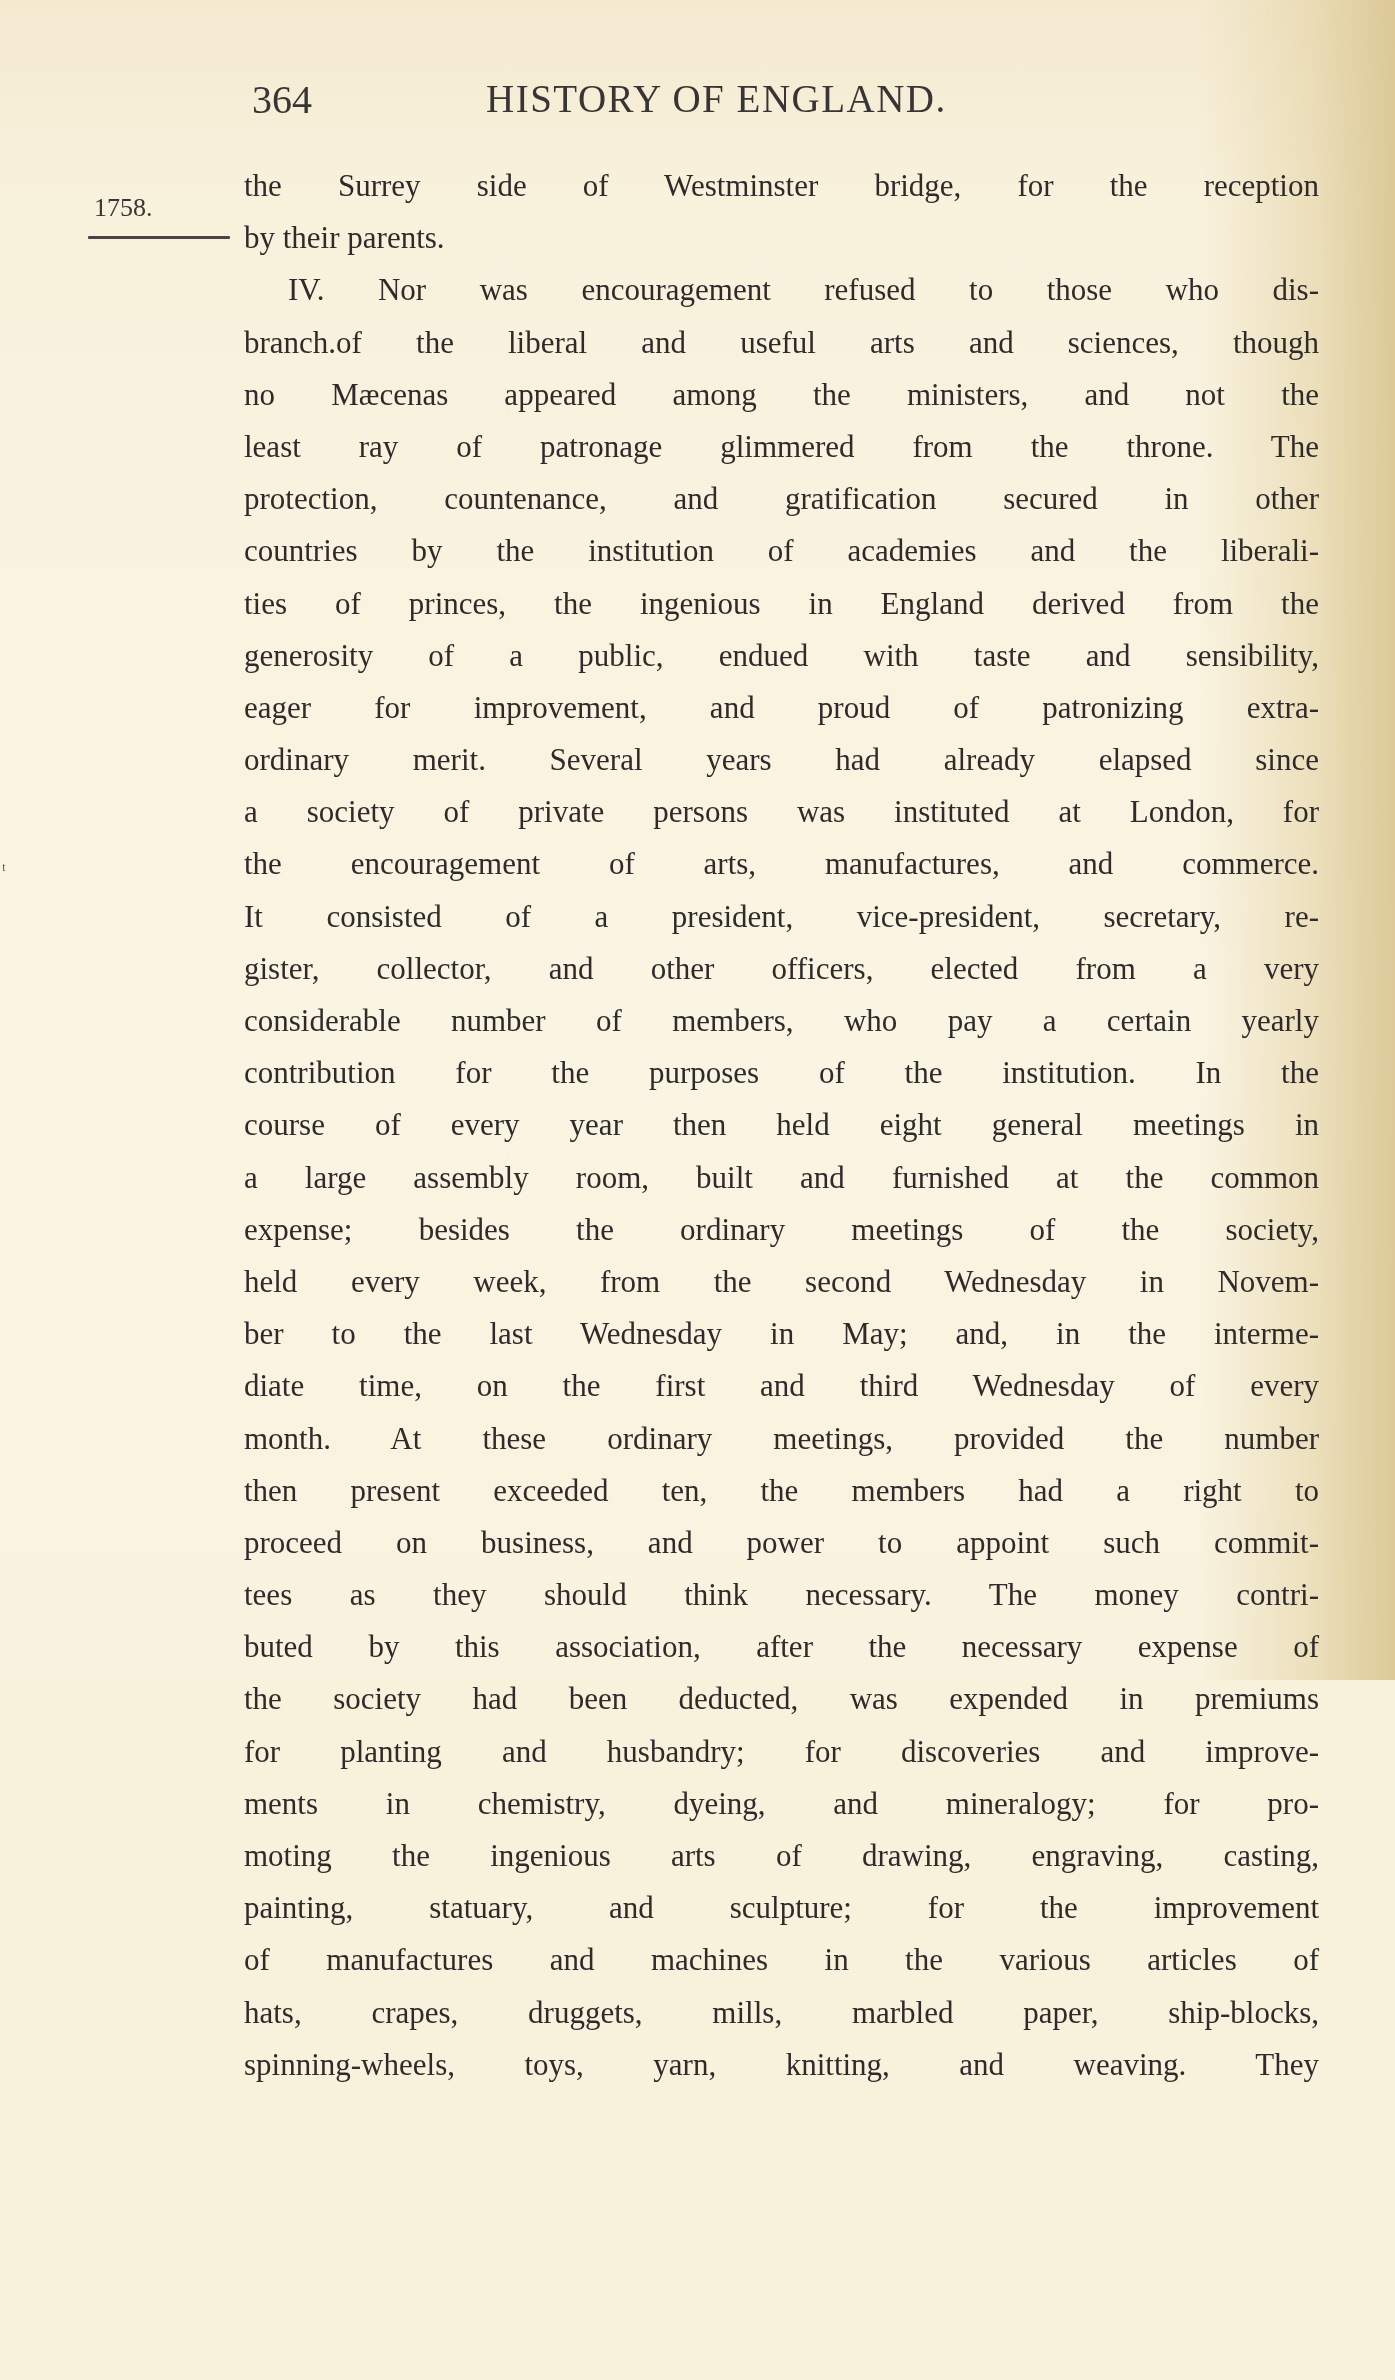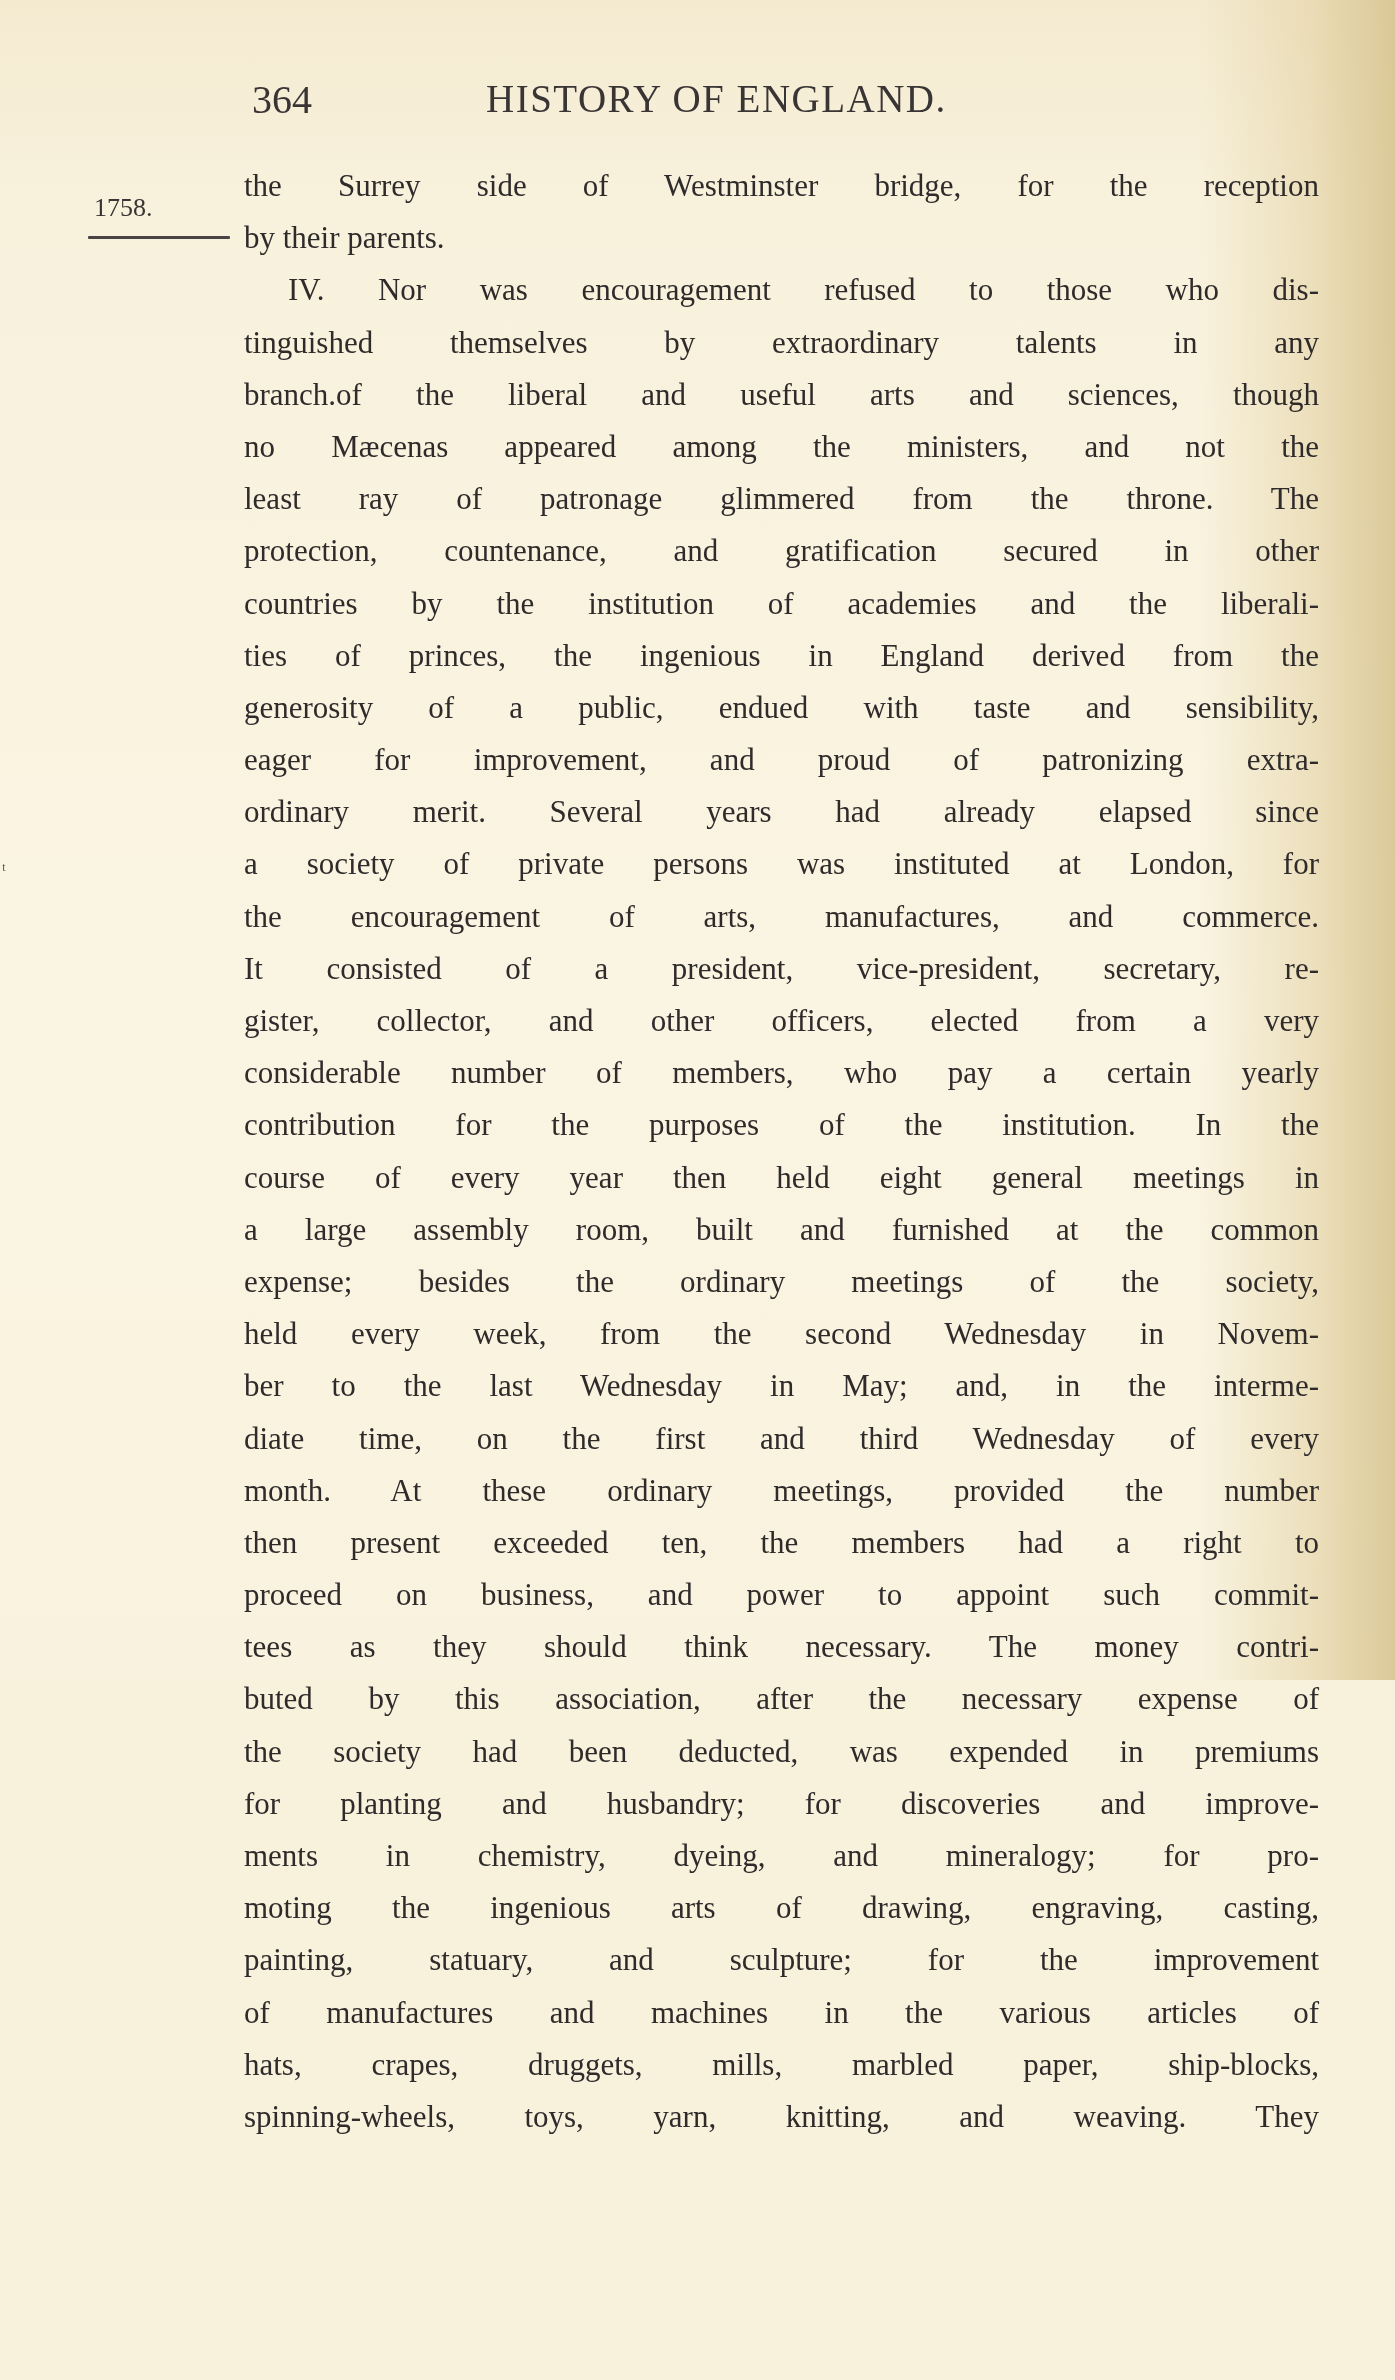--- a/index.html
+++ b/index.html
@@ -104,21 +104,20 @@
   </div>
 
   <span class="margin-year">1758.</span>
   <div class="margin-rule"></div>
   <span class="margin-mark">ᵗ</span>
 
   <div class="body-text">
     <span class="line">the Surrey side of Westminster bridge, for the reception</span>
     <span class="line last">by their parents.</span>
     <span class="line indent">IV. Nor was encouragement refused to those who dis-</span>
-    <span class="line">tinguished themselves by extraordinary talents in any</span>
     <span class="line">branch.of the liberal and useful arts and sciences, though</span>
     <span class="line">no Mæcenas appeared among the ministers, and not the</span>
     <span class="line">least ray of patronage glimmered from the throne.  The</span>
     <span class="line">protection, countenance, and gratification secured in other</span>
     <span class="line">countries by the institution of academies and the liberali-</span>
     <span class="line">ties of princes, the ingenious in England derived from the</span>
     <span class="line">generosity of a public, endued with taste and sensibility,</span>
     <span class="line">eager for improvement, and proud of patronizing extra-</span>
     <span class="line">ordinary merit.  Several years had already elapsed since</span>
     <span class="line">a society of private persons was instituted at London, for</span>

